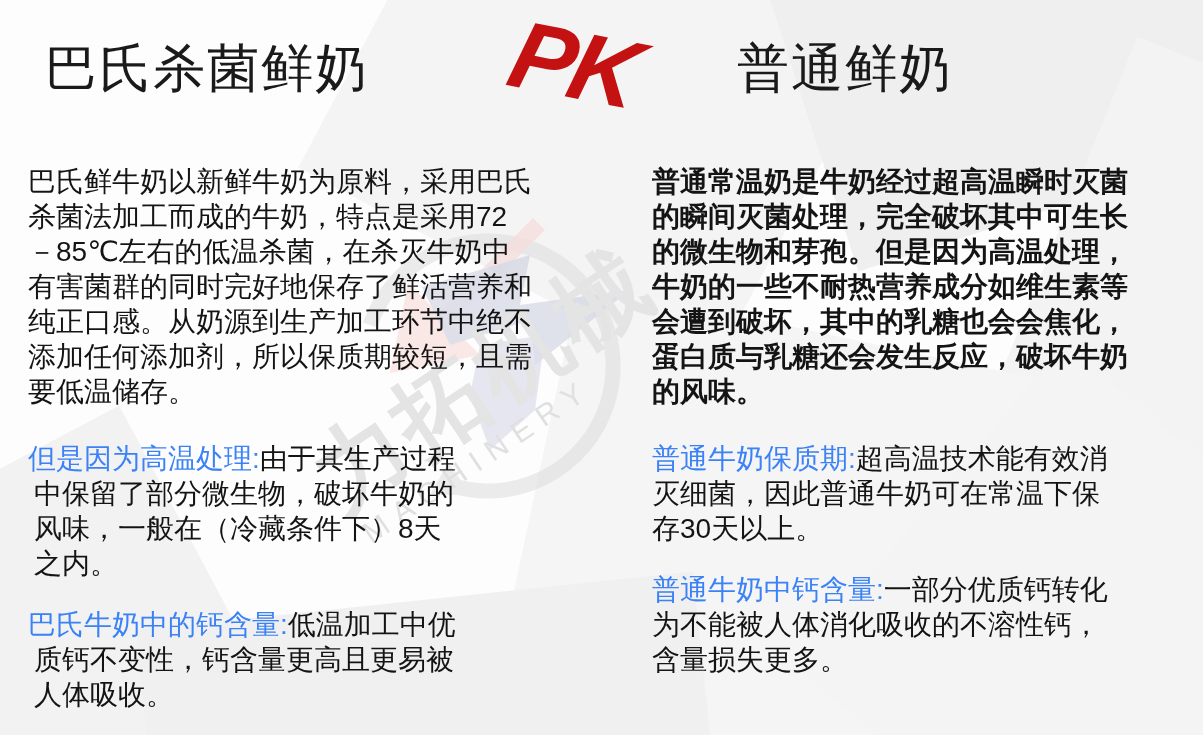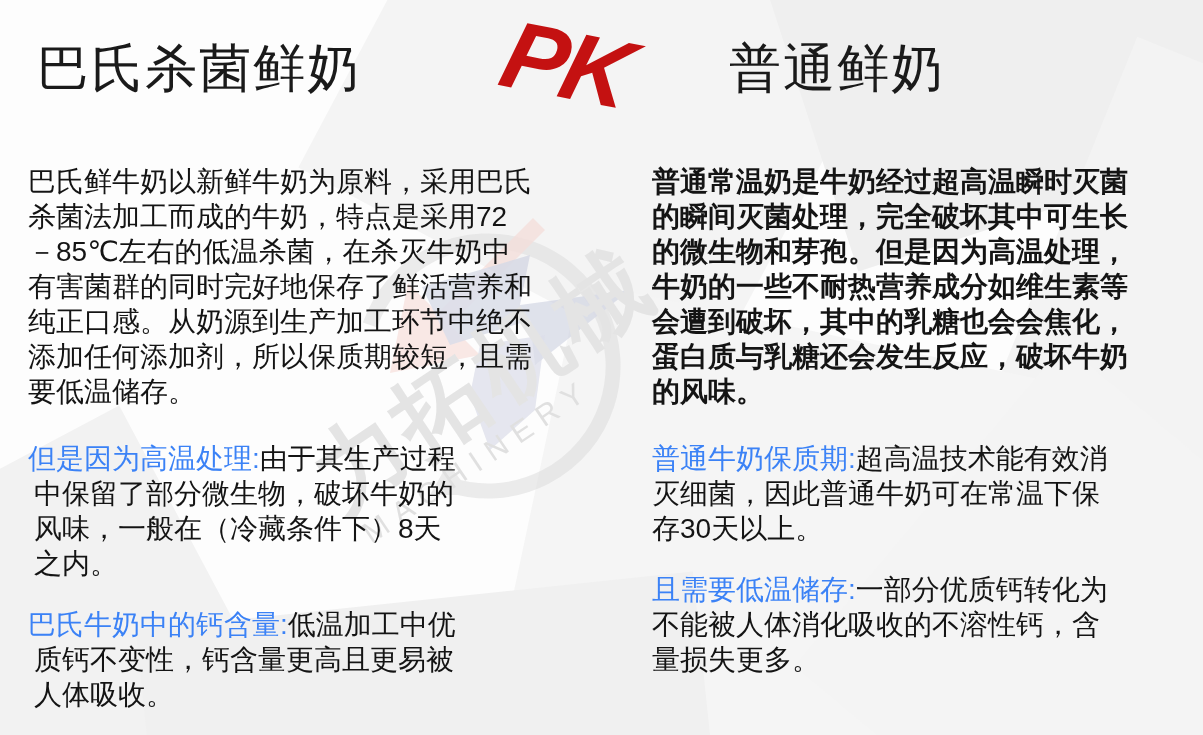--- a/index.html
+++ b/index.html
@@ -79,21 +79,21 @@
     font-size: 30px;
     letter-spacing: 10px;
     color: #e0e0e0;
     margin-top: 2px;
     margin-left: 8px;
   }
 
   
   .header {
     position: absolute;
-    left: 1px; top: 0;
+    left: 9px; top: 0;
     width: 992px;
     height: 150px;
     text-align: center;
   }
   .title {
     position: absolute;
     font-size: 52px;
     color: #1a1a1a;
     font-weight: normal;
     letter-spacing: 2px;
@@ -217,18 +217,18 @@
     <div class="col col-right">
       <p class="para intro">普通常温奶是牛奶经过超高温瞬时灭菌的瞬间灭菌处理，完全破坏其中可生长的微生物和芽孢。但是因为高温处理，牛奶的一些不耐热营养成分如维生素等会遭到破坏，其中的乳糖也会会焦化，蛋白质与乳糖还会发生反应，破坏牛奶的风味。</p>
 
       <div class="spacer-sm"></div>
 
       <p class="para sub">
         <span class="red-head">普通牛奶保质期:</span><span class="black-body">超高温技术能有效消灭细菌，因此普通牛奶可在常温下保存30天以上。</span>
       </p>
 
       <p class="para sub">
-        <span class="red-head">且需要低温储存:</span><span class="black-body">一部分优质钙转化为不能被人体消化吸收的不溶性钙，含量损失更多。</span>
+        <span class="red-head">普通牛奶中钙含量:</span><span class="black-body">一部分优质钙转化为不能被人体消化吸收的不溶性钙，含量损失更多。</span>
       </p>
     </div>
 
   </div>
 </div>
 
 </body></html>

